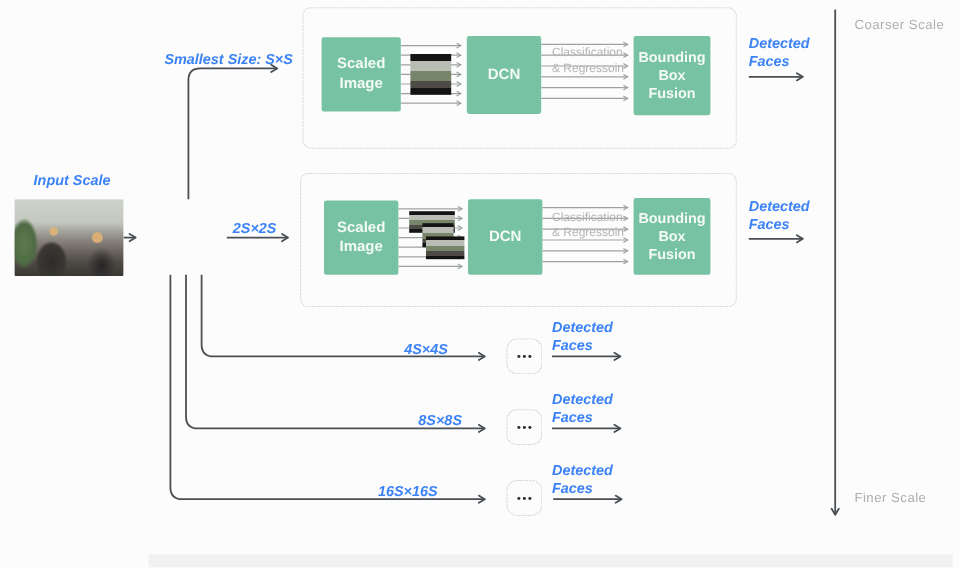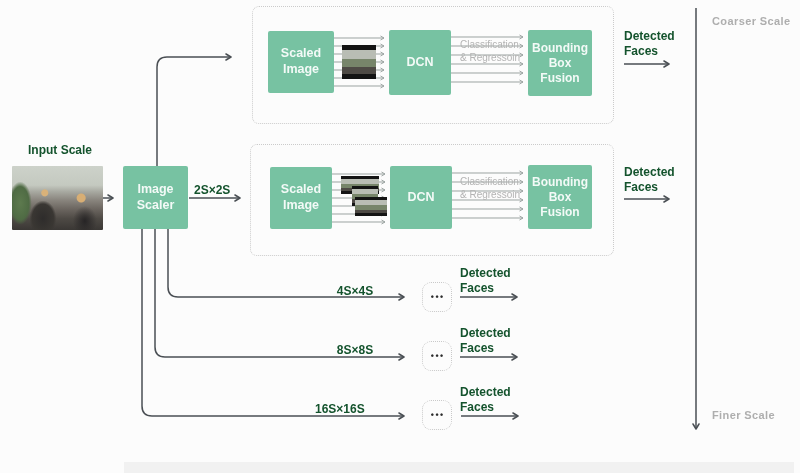--- a/index.html
+++ b/index.html
@@ -15,26 +15,26 @@
   .dashedbox{
     position:absolute;z-index:0;
     border:1.5px dotted #cbcbcb;border-radius:7px;background:transparent;
   }
   .gbox{
     position:absolute;z-index:2;background:#77c2a2;border-radius:2px;
     display:flex;align-items:center;justify-content:center;text-align:center;
     color:#f3faf7;font-weight:700;font-size:12.5px;line-height:1.25;
   }
   .lbl{
-    position:absolute;z-index:2;color:#14532d;font-weight:700;font-size:12px;
-    line-height:15px;white-space:nowrap;
+    position:absolute;z-index:2;color:#3b82f6;font-weight:700;font-size:12px;
+    line-height:15px;white-space:nowrap;font-style:italic;
   }
   .wraplbl{white-space:normal;}
   .muted{
-    position:absolute;z-index:2;color:#aeaeae;font-weight:700;font-size:11px;
+    position:absolute;z-index:2;color:#aeaeae;font-weight:400;font-size:11px;
     letter-spacing:.4px;line-height:13px;white-space:nowrap;
   }
   .clslbl{
     position:absolute;z-index:2;color:#b3b3b3;font-weight:400;font-size:10px;
     line-height:13px;white-space:nowrap;margin-top:28px;
   }
   .photo{
     position:absolute;z-index:2;border-radius:1px;
     background:
       radial-gradient(circle at 36% 42%, #d9b279 0 3px, rgba(0,0,0,0) 4px),
@@ -116,27 +116,25 @@
     <path class="t" marker-end="url(#ahs)" d="M452,182 H523"></path>
     <path class="t" marker-end="url(#ahs)" d="M452,191 H523"></path>
     <path class="t" marker-end="url(#ahs)" d="M452,200 H523"></path>
     <path class="t" marker-end="url(#ahs)" d="M452,209 H523"></path>
     <path class="t" marker-end="url(#ahs)" d="M452,218 H523"></path>
   </svg>
 
   <div class="lbl" style="left:28px;top:143px">Input Scale</div>
   <div class="photo" style="left:12px;top:166px;width:91px;height:64px"></div>
 
-  <div class="gbox" style="left:123px;top:166px;width:65px;height:63px">
-    <span style="width:48px">Image Scaler</span>
-  </div>
 
+  <div class="lbl" style="left:137px;top:42px">Smallest Size: S×S</div>
   <div class="lbl" style="left:194px;top:183px">2S×2S</div>
   <div class="lbl" style="left:325px;top:284px;width:60px;text-align:center">4S×4S</div>
-  <div class="lbl" style="left:325px;top:343px;width:60px;text-align:center">8S×8S</div>
+  <div class="lbl" style="left:325px;top:343px;width:60px;text-align:right">8S×8S</div>
   <div class="lbl" style="left:315px;top:402px;width:70px;text-align:left">16S×16S</div>
 
   <div class="dashedbox" style="left:252px;top:6px;width:360px;height:116px"></div>
   <div class="gbox" style="left:268px;top:31px;width:66px;height:62px">
     <span style="width:50px">Scaled Image</span>
   </div>
   <div class="thumb" style="left:342px;top:45px;width:34px;height:34px"></div>
   <div class="gbox" style="left:389px;top:30px;width:62px;height:65px">
     <span>DCN</span>
   </div>

